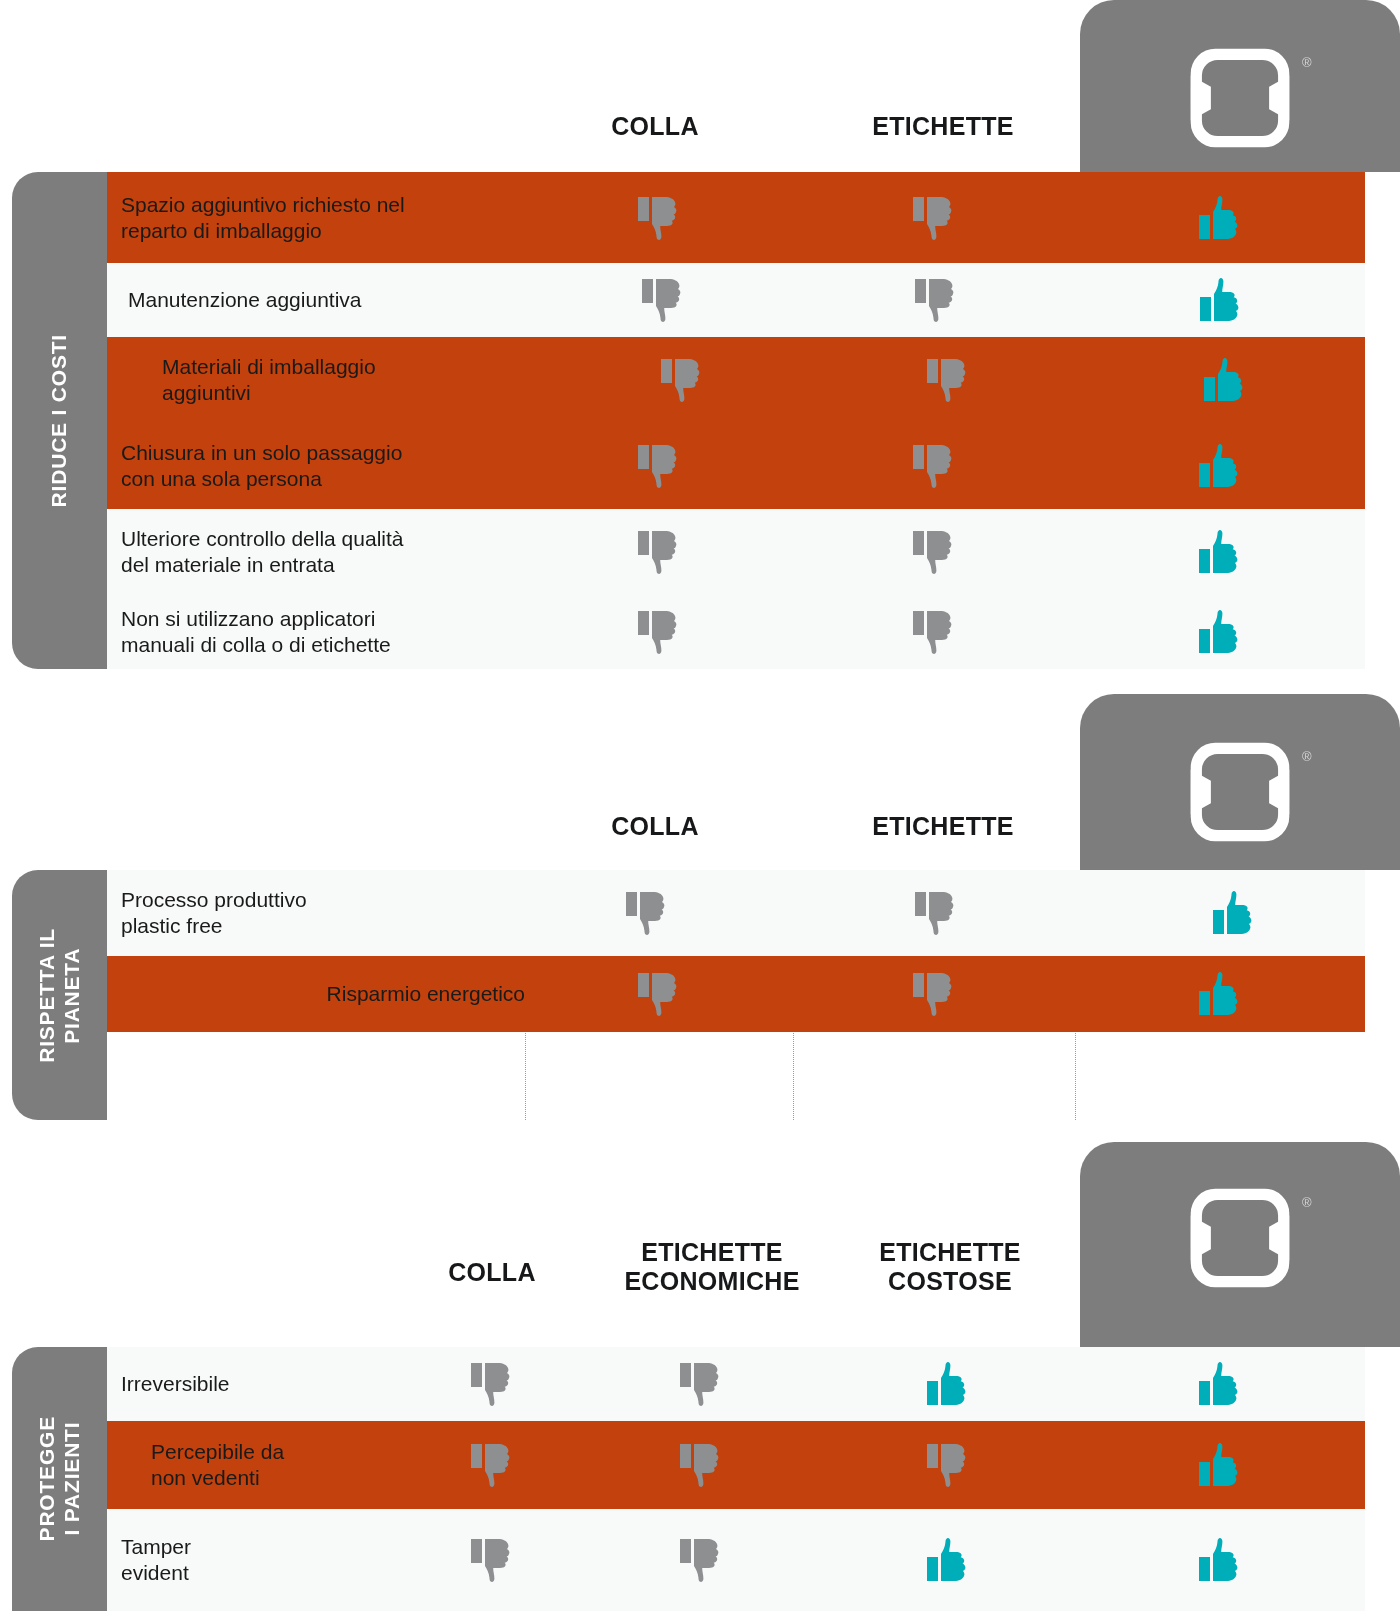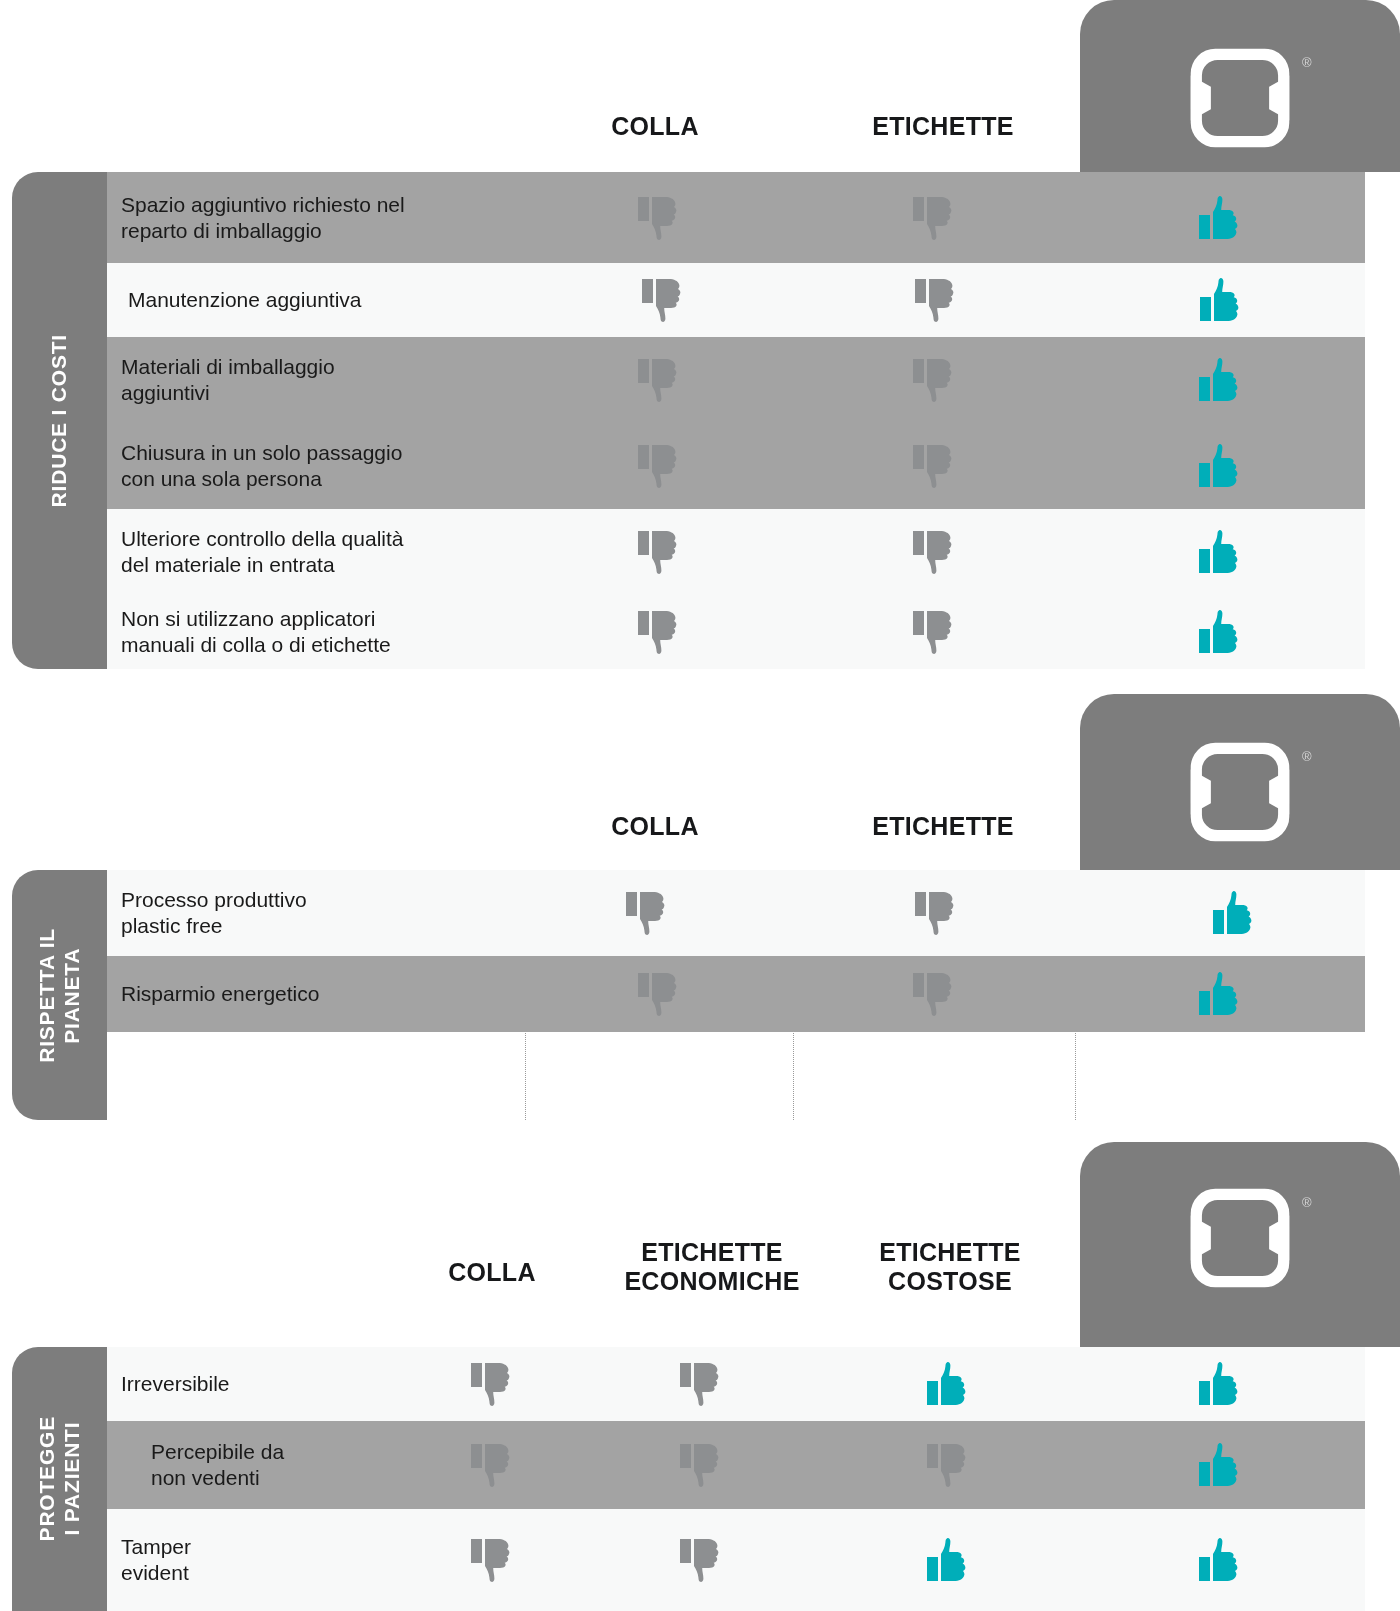--- a/index.html
+++ b/index.html
@@ -55,21 +55,21 @@
   .reg-mark {
     position: absolute;
     color: #d6d6d6;
     font-size: 13px;
     line-height: 1;
   }
 
   
   .tbl { position: absolute; }
   .row { position: relative; display: flex; align-items: center; width: 100%; }
-  .row.shade { background: #a3a3a3; }
+  .row.shade { background: #c2410c; }
   .row.light { background: #f8f9f9; }
   .row-label {
     color: #1a1a1a;
     font-size: 21px;
     line-height: 1.22;
     padding-left: 14px;
     white-space: pre-line;
   }
   .cell { display: flex; align-items: center; justify-content: center; height: 100%; }
 
@@ -176,21 +176,21 @@
         <div class="cell" style="width:290px;">
           <svg class="thumb" width="42" height="46" viewBox="0 0 42 46">
               <g fill="#00aeb9">
                 <rect x="0" y="20" width="11" height="24"></rect>
                 <path d="M14 44 h13 c5 0 9 -2 10 -5 1 -2 0 -4 -1 -5 2 -1 3 -3 2 -5 -0.4 -1.3 -1.4 -2.2 -2.4 -2.6 1.5 -1 2 -2.6 1.3 -4 -0.6 -1.3 -1.9 -2 -3.2 -2.2 1 -0.9 1.2 -2.2 0.5 -3.2 -0.9 -1.4 -2.9 -1.9 -5.2 -1.9 h-6.8 c0 -4 1.2 -6.5 1.2 -10.5 0 -2.5 -1.6 -4 -3.2 -3.4 -1.5 0.6 -1.6 2.3 -1.8 4.3 -0.4 4.4 -2.4 8.6 -4.4 11.5 z"></path>
               </g>
             </svg>
         </div>
       </div>
 
-      <div class="row shade" style="height:86px;">
+      <div class="row shade" style="height:86px;padding-left:41px;">
         <div class="row-label" style="width:418px;">Materiali di imballaggio
 aggiuntivi</div>
         <div class="cell" style="width:268px;">
           <svg class="thumb" width="42" height="46" viewBox="0 0 42 46">
               <g fill="#8d8f91">
                 <rect x="0" y="2" width="11" height="24"></rect>
                 <path d="M14 2 h13 c5 0 9 2 10 5 1 2 0 4 -1 5 2 1 3 3 2 5 -0.4 1.3 -1.4 2.2 -2.4 2.6 1.5 1 2 2.6 1.3 4 -0.6 1.3 -1.9 2 -3.2 2.2 1 0.9 1.2 2.2 0.5 3.2 -0.9 1.4 -2.9 1.9 -5.2 1.9 h-6.8 c0 4 1.2 6.5 1.2 10.5 0 2.5 -1.6 4 -3.2 3.4 -1.5 -0.6 -1.6 -2.3 -1.8 -4.3 -0.4 -4.4 -2.4 -8.6 -4.4 -11.5 z"></path>
               </g>
             </svg>
         </div>
@@ -348,21 +348,21 @@
         <div class="cell" style="width:290px;">
           <svg class="thumb" width="42" height="46" viewBox="0 0 42 46">
               <g fill="#00aeb9">
                 <rect x="0" y="20" width="11" height="24"></rect>
                 <path d="M14 44 h13 c5 0 9 -2 10 -5 1 -2 0 -4 -1 -5 2 -1 3 -3 2 -5 -0.4 -1.3 -1.4 -2.2 -2.4 -2.6 1.5 -1 2 -2.6 1.3 -4 -0.6 -1.3 -1.9 -2 -3.2 -2.2 1 -0.9 1.2 -2.2 0.5 -3.2 -0.9 -1.4 -2.9 -1.9 -5.2 -1.9 h-6.8 c0 -4 1.2 -6.5 1.2 -10.5 0 -2.5 -1.6 -4 -3.2 -3.4 -1.5 0.6 -1.6 2.3 -1.8 4.3 -0.4 4.4 -2.4 8.6 -4.4 11.5 z"></path>
               </g>
             </svg>
         </div>
       </div>
 
-      <div class="row shade" style="height:76px;">
+      <div class="row shade" style="height:76px;text-align:right;">
         <div class="row-label" style="width:418px;">Risparmio energetico</div>
         <div class="cell" style="width:268px;">
           <svg class="thumb" width="42" height="46" viewBox="0 0 42 46">
               <g fill="#8d8f91">
                 <rect x="0" y="2" width="11" height="24"></rect>
                 <path d="M14 2 h13 c5 0 9 2 10 5 1 2 0 4 -1 5 2 1 3 3 2 5 -0.4 1.3 -1.4 2.2 -2.4 2.6 1.5 1 2 2.6 1.3 4 -0.6 1.3 -1.9 2 -3.2 2.2 1 0.9 1.2 2.2 0.5 3.2 -0.9 1.4 -2.9 1.9 -5.2 1.9 h-6.8 c0 4 1.2 6.5 1.2 10.5 0 2.5 -1.6 4 -3.2 3.4 -1.5 -0.6 -1.6 -2.3 -1.8 -4.3 -0.4 -4.4 -2.4 -8.6 -4.4 -11.5 z"></path>
               </g>
             </svg>
         </div>
         <div class="cell" style="width:282px;">

